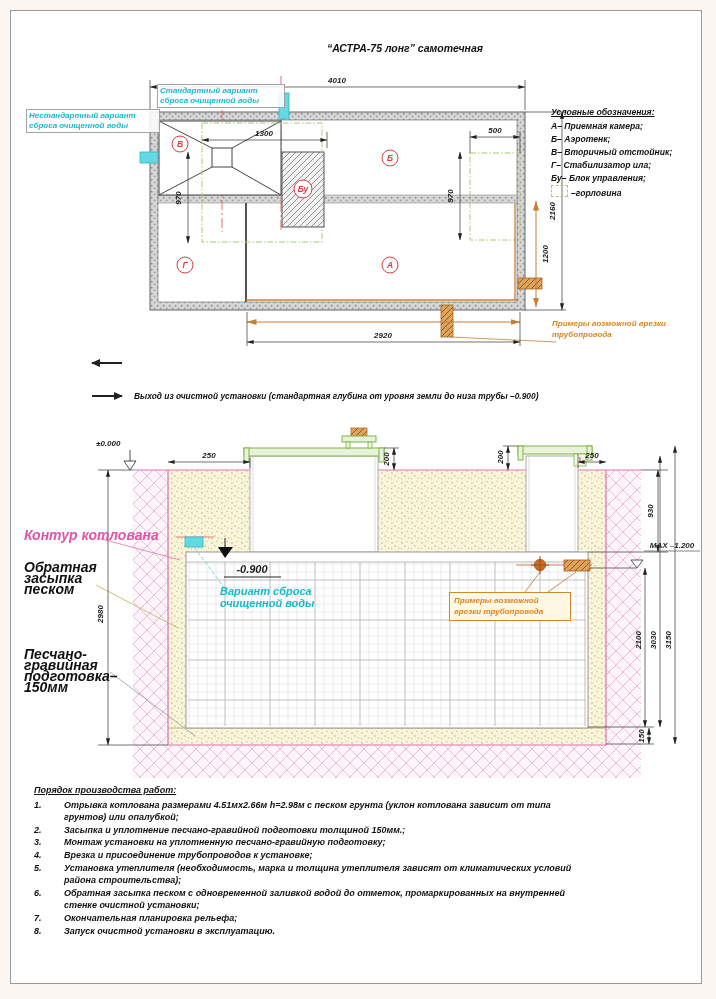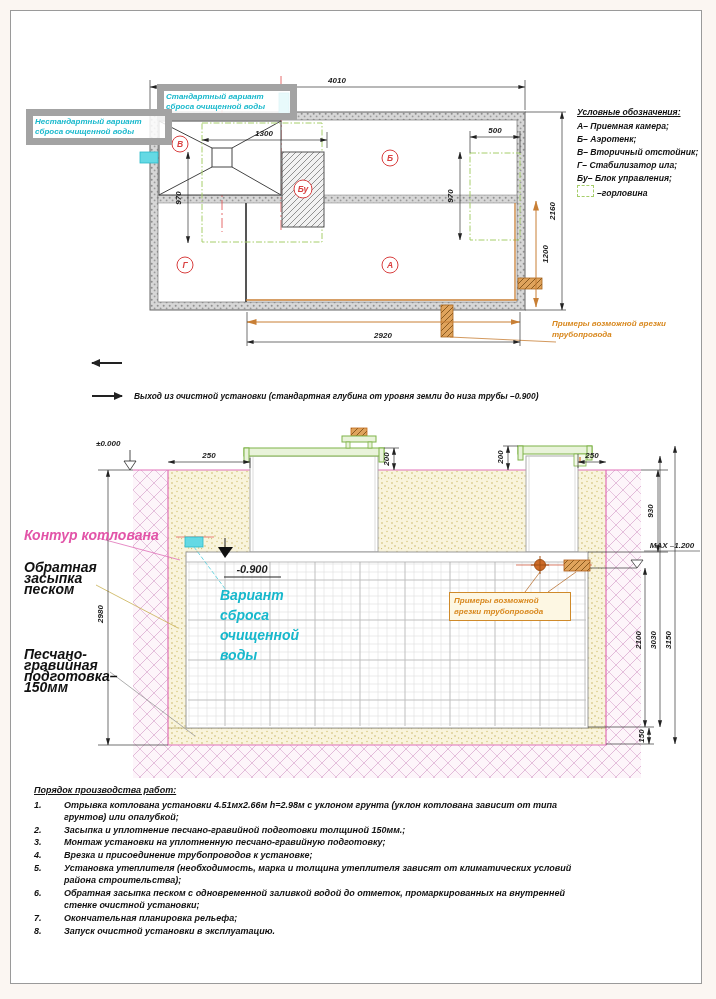--- a/index.html
+++ b/index.html
@@ -4,36 +4,36 @@
 <style>
   html,body{margin:0;padding:0;}
   body{width:716px;height:999px;position:relative;background:#fbf6f2;
        font-family:"Liberation Sans",sans-serif;}
   .sheet{position:absolute;left:10px;top:10px;width:690px;height:972px;
          background:#fff;border:1.5px solid #9a9a9a;}
   .abs{position:absolute;}
   .it{font-style:italic;font-weight:bold;}
   .title-block{left:240px;top:42px;width:330px;text-align:center;color:#111;
                font-size:10.5px;line-height:12px;}
-  .cyan-box{color:#17b8cc;font-size:8px;line-height:10px;border:7px solid #a3a3a3;
+  .cyan-box{color:#17b8cc;font-size:8px;line-height:10px;border:1px solid #a3a3a3;
             padding:1px 2px;background:rgba(255,255,255,.85);}
   .orange-lbl{color:#d8871c;font-size:8px;line-height:11px;}
   .legend{width:140px;font-size:8.6px;line-height:13px;color:#111;}
   .legend .lg-title{text-decoration:underline;margin-bottom:1px;}
   .gorlovina-swatch{display:inline-block;width:15px;height:10px;border:1px dashed #a6ce6a;
             vertical-align:-1px;margin-right:3px;}
   .note-row{display:flex;align-items:center;gap:12px;color:#111;font-size:8.4px;}
   .arrow{position:relative;width:30px;height:2px;background:#222;flex:0 0 30px;}
   .arrow.left::before{content:"";position:absolute;left:-1px;top:-3.5px;
       border-right:9px solid #222;border-top:4.5px solid transparent;border-bottom:4.5px solid transparent;}
   .arrow.right::after{content:"";position:absolute;right:-1px;top:-3.5px;
       border-left:9px solid #222;border-top:4.5px solid transparent;border-bottom:4.5px solid transparent;}
   .sec-lbl{font-size:14px;line-height:11px;color:#111;}
   .magenta{color:#e254a8;}
-  .cyan-txt{color:#17b8cc;font-size:14px;line-height:20px;}
+  .cyan-txt{color:#17b8cc;font-size:11px;line-height:12px;}
   .orange-box{width:112px;background:#fdf7e3;border:1px solid #cf8a2a;color:#d8871c;
               font-size:8px;line-height:10.5px;padding:3px 4px;}
   .work{width:540px;color:#111;font-size:9px;line-height:12.6px;}
   .work .wo-title{text-decoration:underline;margin-bottom:2px;}
   .wo-row{display:grid;grid-template-columns:30px 1fr;}
   svg text{font-family:"Liberation Sans",sans-serif;font-style:italic;font-weight:bold;
            fill:#1c1c1c;font-size:8px;}
   svg text.chm{fill:#d94040;font-size:8.5px;}
   svg text.lvl{font-size:11px;}
 </style>
@@ -302,27 +302,28 @@
     <text x="653" y="91" text-anchor="middle" transform="rotate(-90 653 91)">930</text>
     <text x="103" y="194" text-anchor="middle" transform="rotate(-90 103 194)">2980</text>
     <text x="641" y="220" text-anchor="middle" transform="rotate(-90 641 220)">2100</text>
     <text x="656" y="220" text-anchor="middle" transform="rotate(-90 656 220)">3030</text>
     <text x="671" y="220" text-anchor="middle" transform="rotate(-90 671 220)">3150</text>
     <text x="644" y="316" text-anchor="middle" transform="rotate(-90 644 316)">150</text>
   </g>
 </svg>
 
 <div class="abs it title-block">
+  <div>“АСТРА-75 лонг” самотечная</div>
 </div>
 
 <div class="abs it cyan-box" style="left:157px;top:84px;width:122px">Стандартный вариант сброса очищенной воды</div>
 <div class="abs it cyan-box" style="left:26px;top:109px;width:128px">Нестандартный вариант сброса очищенной воды</div>
 <div class="abs it orange-lbl" style="left:552px;top:318px;width:144px">Примеры возможной врезки трубопровода</div>
 
-<div class="abs it legend" style="left:577px;top:106px">
+<div class="abs it legend" style="left:551px;top:106px">
   <div class="lg-title">Условные обозначения:</div>
   <div>А– Приемная камера;</div>
   <div>Б– Аэротенк;</div>
   <div>В– Вторичный отстойник;</div>
   <div>Г– Стабилизатор ила;</div>
   <div>Бу– Блок управления;</div>
   <div>
     <span class="gorlovina-swatch"></span><span>–горловина</span>
   </div>
 </div>
@@ -338,21 +339,21 @@
 <div class="abs it sec-lbl magenta" style="left:24px;top:530px">Контур котлована</div>
 <div class="abs it sec-lbl" style="left:24px;top:562px;width:96px">Обратная засыпка песком</div>
 <div class="abs it sec-lbl" style="left:24px;top:649px;width:130px">Песчано-гравийная подготовка–150мм</div>
 <div class="abs it cyan-txt" style="left:220px;top:585px;width:95px">Вариант сброса очищенной воды</div>
 <div class="abs it orange-box" style="left:449px;top:592px">Примеры возможной врезки трубопровода</div>
 
 <div class="abs it work" style="left:34px;top:784px">
   <div class="wo-title">Порядок производства работ:</div>
   <div class="wo-row">
     <span>1.</span>
-    <span>Отрывка котлована установки 4.51мх2.66м h=2.98м с уклоном грунта (уклон котлована зависит от типа грунтов) или опалубкой;</span>
+    <span>Отрывка котлована размерами 4.51мх2.66м h=2.98м с песком грунта (уклон котлована зависит от типа грунтов) или опалубкой;</span>
   </div>
   <div class="wo-row">
     <span>2.</span>
     <span>Засыпка и уплотнение песчано-гравийной подготовки толщиной 150мм.;</span>
   </div>
   <div class="wo-row">
     <span>3.</span>
     <span>Монтаж установки на уплотненную песчано-гравийную подготовку;</span>
   </div>
   <div class="wo-row">

